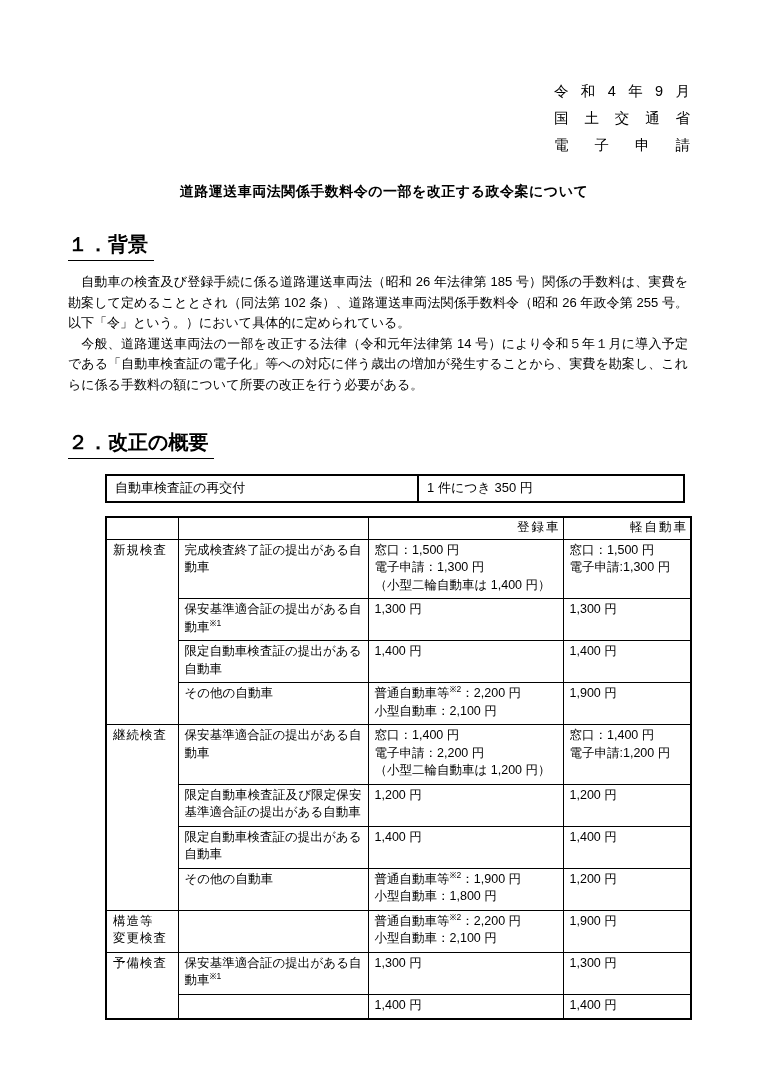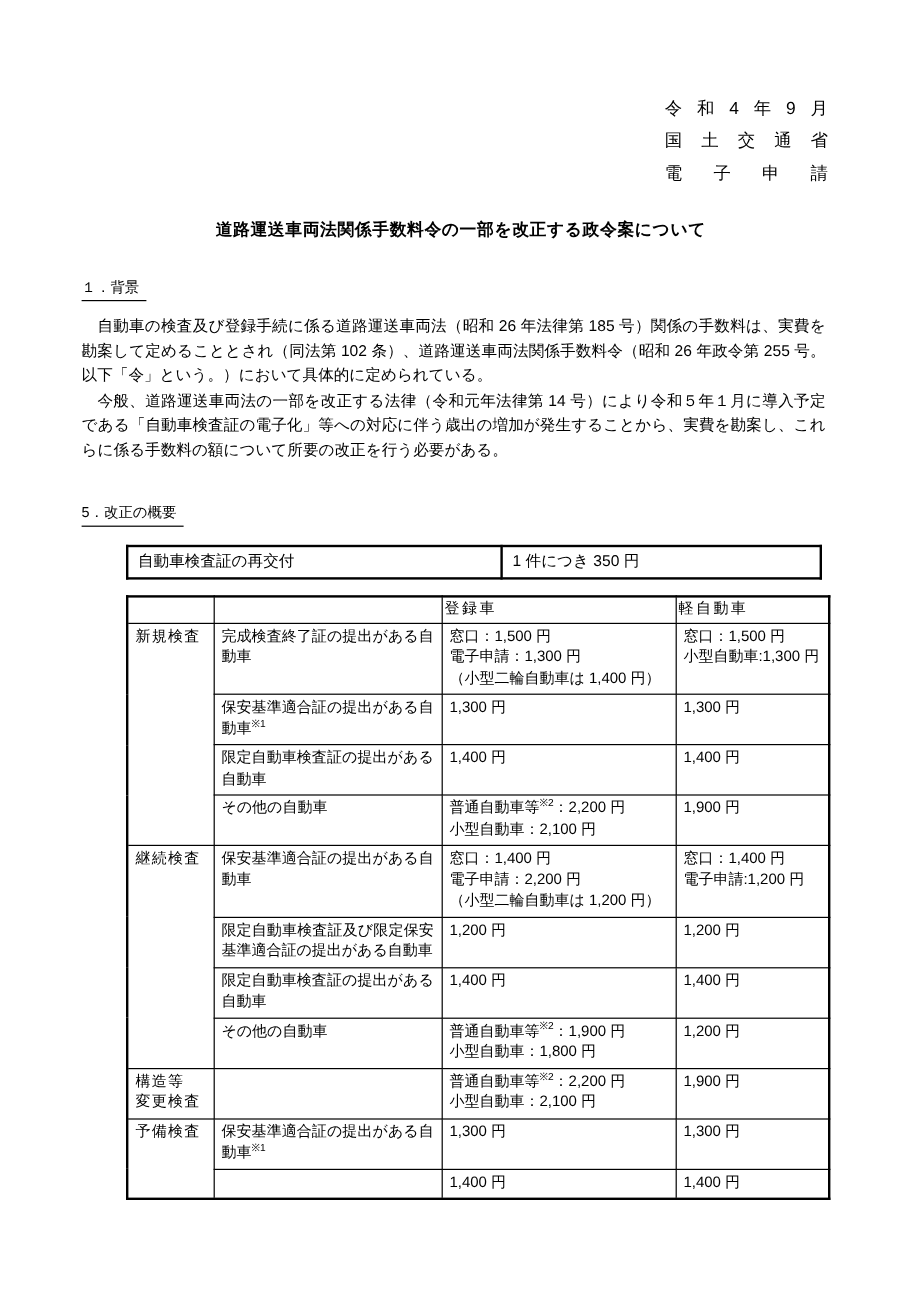--- a/index.html
+++ b/index.html
@@ -29,22 +29,22 @@
   .doc-title {
     margin-top: 24px;
     text-align: center;
     font-size: 14px;
     font-weight: bold;
     letter-spacing: 0.5px;
   }
 
   .sec-heading {
     margin-top: 30px;
-    font-size: 12px;
-    font-weight: normal;
+    font-size: 20px;
+    font-weight: bold;
   }
   .sec-heading span {
     display: inline-block;
     border-bottom: 1.5px solid #000;
     padding: 0 6px 2px 0;
   }
 
   .para {
     margin: 11px 12px 0 0;
     font-size: 13px;
@@ -79,21 +79,21 @@
   table.fees col.c2 { width: 190px; }
   table.fees col.c3 { width: 195px; }
   table.fees col.c4 { width: 128px; }
   table.fees th, table.fees td {
     border: 1px solid #000;
     vertical-align: top;
     padding: 1px 6px 4px 6px;
     font-weight: normal;
   }
   table.fees { border: 2px solid #000; }
-  table.fees th { text-align: left; padding: 1px 2px 2px 2px; letter-spacing: 2px; }
+  table.fees th { text-align: right; padding: 1px 2px 2px 14px; letter-spacing: 2px; }
   table.fees td.cat { padding-top: 2px; letter-spacing: 1px; }
   table.fees td.desc { text-align: justify; padding-top: 2px; }
   table.fees td.price { padding-top: 2px; }
   sup.fn {
     font-size: 8.5px;
     vertical-align: super;
     line-height: 0;
   }
 </style>
 </head>
@@ -110,21 +110,21 @@
 
     <div class="doc-title">道路運送車両法関係手数料令の一部を改正する政令案について</div>
 
     <div class="sec-heading">
       <span>１．背景</span>
     </div>
     <p class="para">　自動車の検査及び登録手続に係る道路運送車両法（昭和 26 年法律第 185 号）関係の手数料は、実費を勘案して定めることとされ（同法第 102 条）、道路運送車両法関係手数料令（昭和 26 年政令第 255 号。以下「令」という。）において具体的に定められている。</p>
     <p class="para" style="margin-top:0;">　今般、道路運送車両法の一部を改正する法律（令和元年法律第 14 号）により令和５年１月に導入予定である「自動車検査証の電子化」等への対応に伴う歳出の増加が発生することから、実費を勘案し、これらに係る手数料の額について所要の改正を行う必要がある。</p>
 
     <div class="sec-heading" style="margin-top:34px;">
-      <span>5．改正の概要</span>
+      <span>２．改正の概要</span>
     </div>
 
     <table class="reissue">
       <tbody>
           <tr>
         <td class="item">自動車検査証の再交付</td>
         <td>1 件につき 350 円</td>
       </tr>
     </tbody>
       </table>
@@ -153,21 +153,21 @@
         <td class="desc">
           <span>完成検査終了証の提出がある自動車</span>
         </td>
         <td class="price">
           <div>窓口：1,500 円</div>
           <div>電子申請：1,300 円</div>
           <div>（小型二輪自動車は 1,400 円）</div>
         </td>
         <td class="price">
           <div>窓口：1,500 円</div>
-          <div>小型自動車:1,300 円</div>
+          <div>電子申請:1,300 円</div>
         </td>
       </tr>
       <tr>
         <td class="desc">
           <span>保安基準適合証の提出がある自動車</span><sup class="fn">※1</sup>
         </td>
         <td class="price">
           <div>1,300 円</div>
         </td>
         <td class="price">

